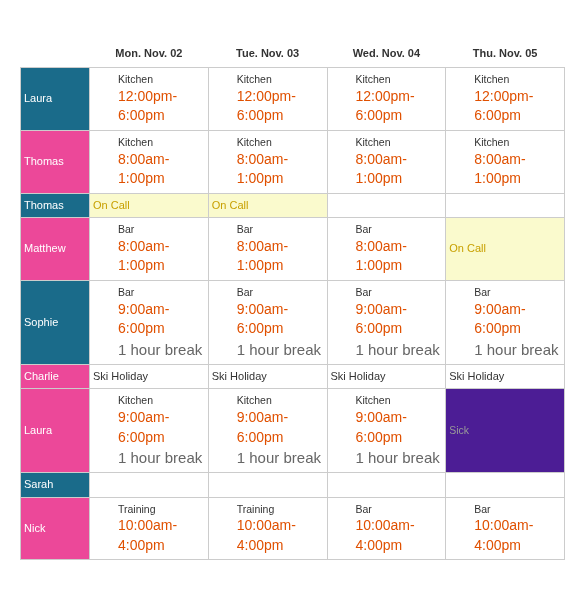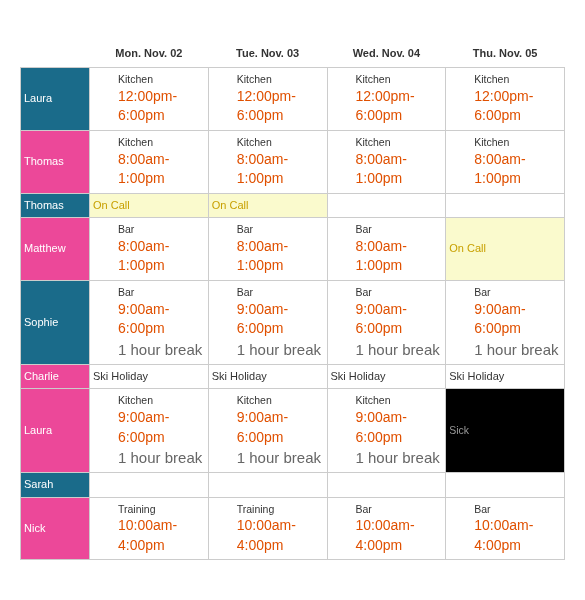--- a/index.html
+++ b/index.html
@@ -52,21 +52,21 @@
       font-size: 10.5px;
       padding-left: 28px;
     }
     .cell-oncall {
       background: #fafacd;
       color: #c8a000;
       font-weight: normal;
       font-size: 11px;
     }
     .cell-sick {
-      background: #000000;
+      background: #4c1d95;
       color: #999;
       font-size: 10.5px;
     }
     .cell-empty {
       background: #fff;
     }
     .cell-holiday {
       background: #fff;
       color: #333;
       font-size: 11px;

